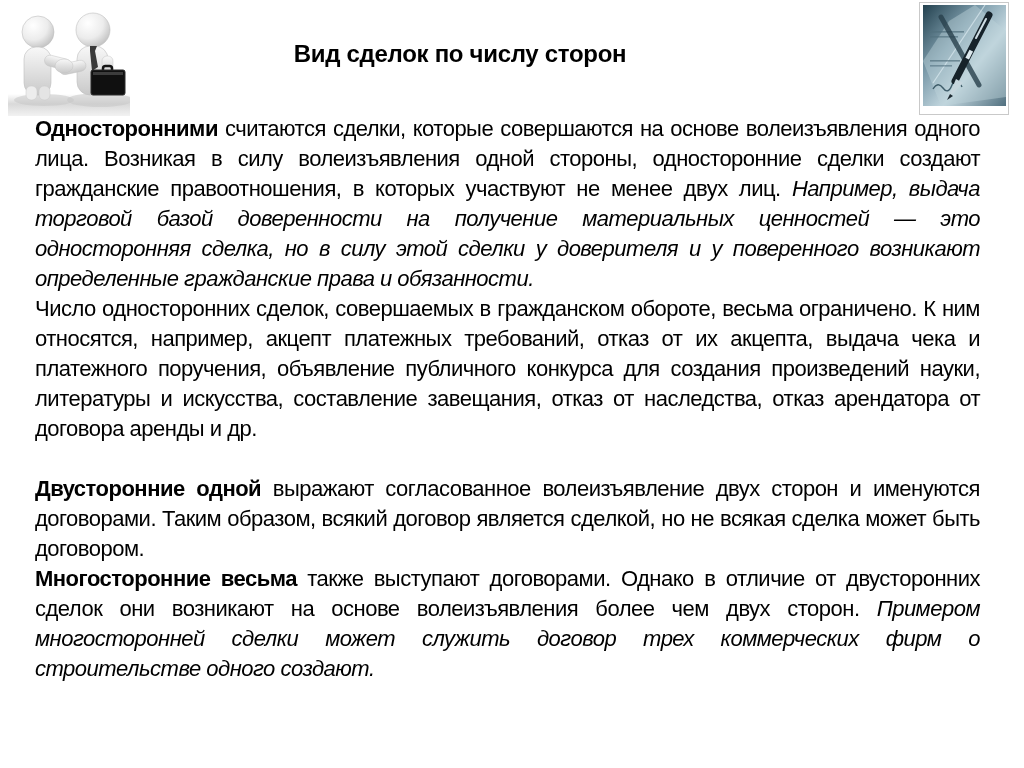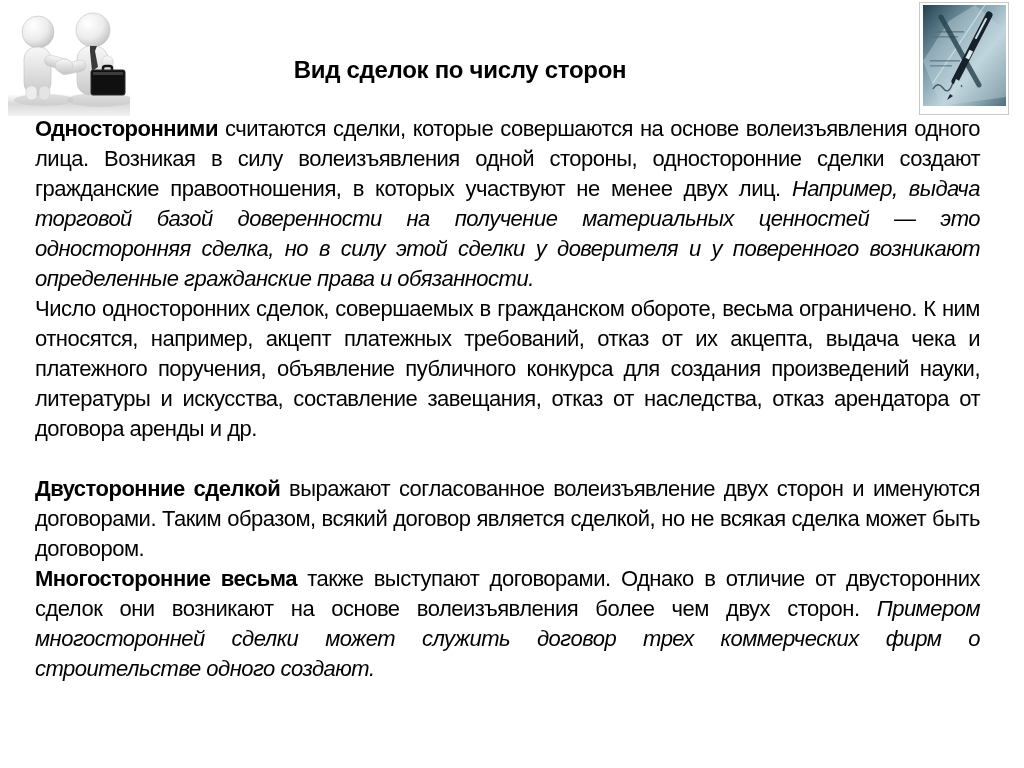--- a/index.html
+++ b/index.html
@@ -22,21 +22,21 @@
     left: 8px;
     top: 4px;
     width: 122px;
     height: 112px;
   }
   .slide-title {
     position: absolute;
     top: 40px;
     left: 0;
     right: 104px;
-    margin: 16px;
+    margin: 0;
     text-align: center;
     font-size: 24px;
     font-weight: bold;
     letter-spacing: -0.3px;
   }
   .pen-img {
     position: absolute;
     left: 919px;
     top: 2px;
     width: 90px;
@@ -146,17 +146,17 @@
       <line x1="63" y1="14" x2="53" y2="33" stroke="#cfdde4" stroke-width="2" stroke-linecap="round"></line>
       <rect x="42" y="48" width="9" height="4" fill="#dce8ed" transform="rotate(-63 46 50)"></rect>
       <polygon points="33,74 40,78 24,95" fill="#c6d6dd"></polygon>
       <polygon points="27,89 30,91 24,95" fill="#1b2930"></polygon>
     </svg>
   </div>
 
   <div class="slide-body">
     <p><span class="seg-b">Односторонними</span><span> считаются сделки, которые совершаются на основе волеизъявления одного лица. Возникая в силу волеизъявления одной стороны, односторонние сделки создают гражданские правоотношения, в которых участвуют не менее двух лиц. </span><span class="seg-i">Например, выдача торговой базой доверенности на получение материальных ценностей — это односторонняя сделка, но в силу этой сделки у доверителя и у поверенного возникают определенные гражданские права и обязанности.</span></p>
     <p><span>Число односторонних сделок, совершаемых в гражданском обороте, весьма ограничено. К ним относятся, например, акцепт платежных требований, отказ от их акцепта, выдача чека и платежного поручения, объявление публичного конкурса для создания произведений науки, литературы и искусства, составление завещания, отказ от наследства, отказ арендатора от договора аренды и др.</span></p>
-    <p class="gap-before"><span class="seg-b">Двусторонние сделкой</span><span> выражают согласованное волеизъявление двух сторон и именуются договорами. Таким образом, всякий договор является сделкой, но не всякая сделка может быть договором.</span></p>
+    <p class="gap-before"><span class="seg-b">Двусторонние одной</span><span> выражают согласованное волеизъявление двух сторон и именуются договорами. Таким образом, всякий договор является сделкой, но не всякая сделка может быть договором.</span></p>
     <p><span class="seg-b">Многосторонние весьма</span><span> также выступают договорами. Однако в отличие от двусторонних сделок они возникают на основе волеизъявления более чем двух сторон. </span><span class="seg-i">Примером многосторонней сделки может служить договор трех коммерческих фирм о строительстве одного создают.</span></p>
   </div>
 
 </div>
 
 </body></html>

